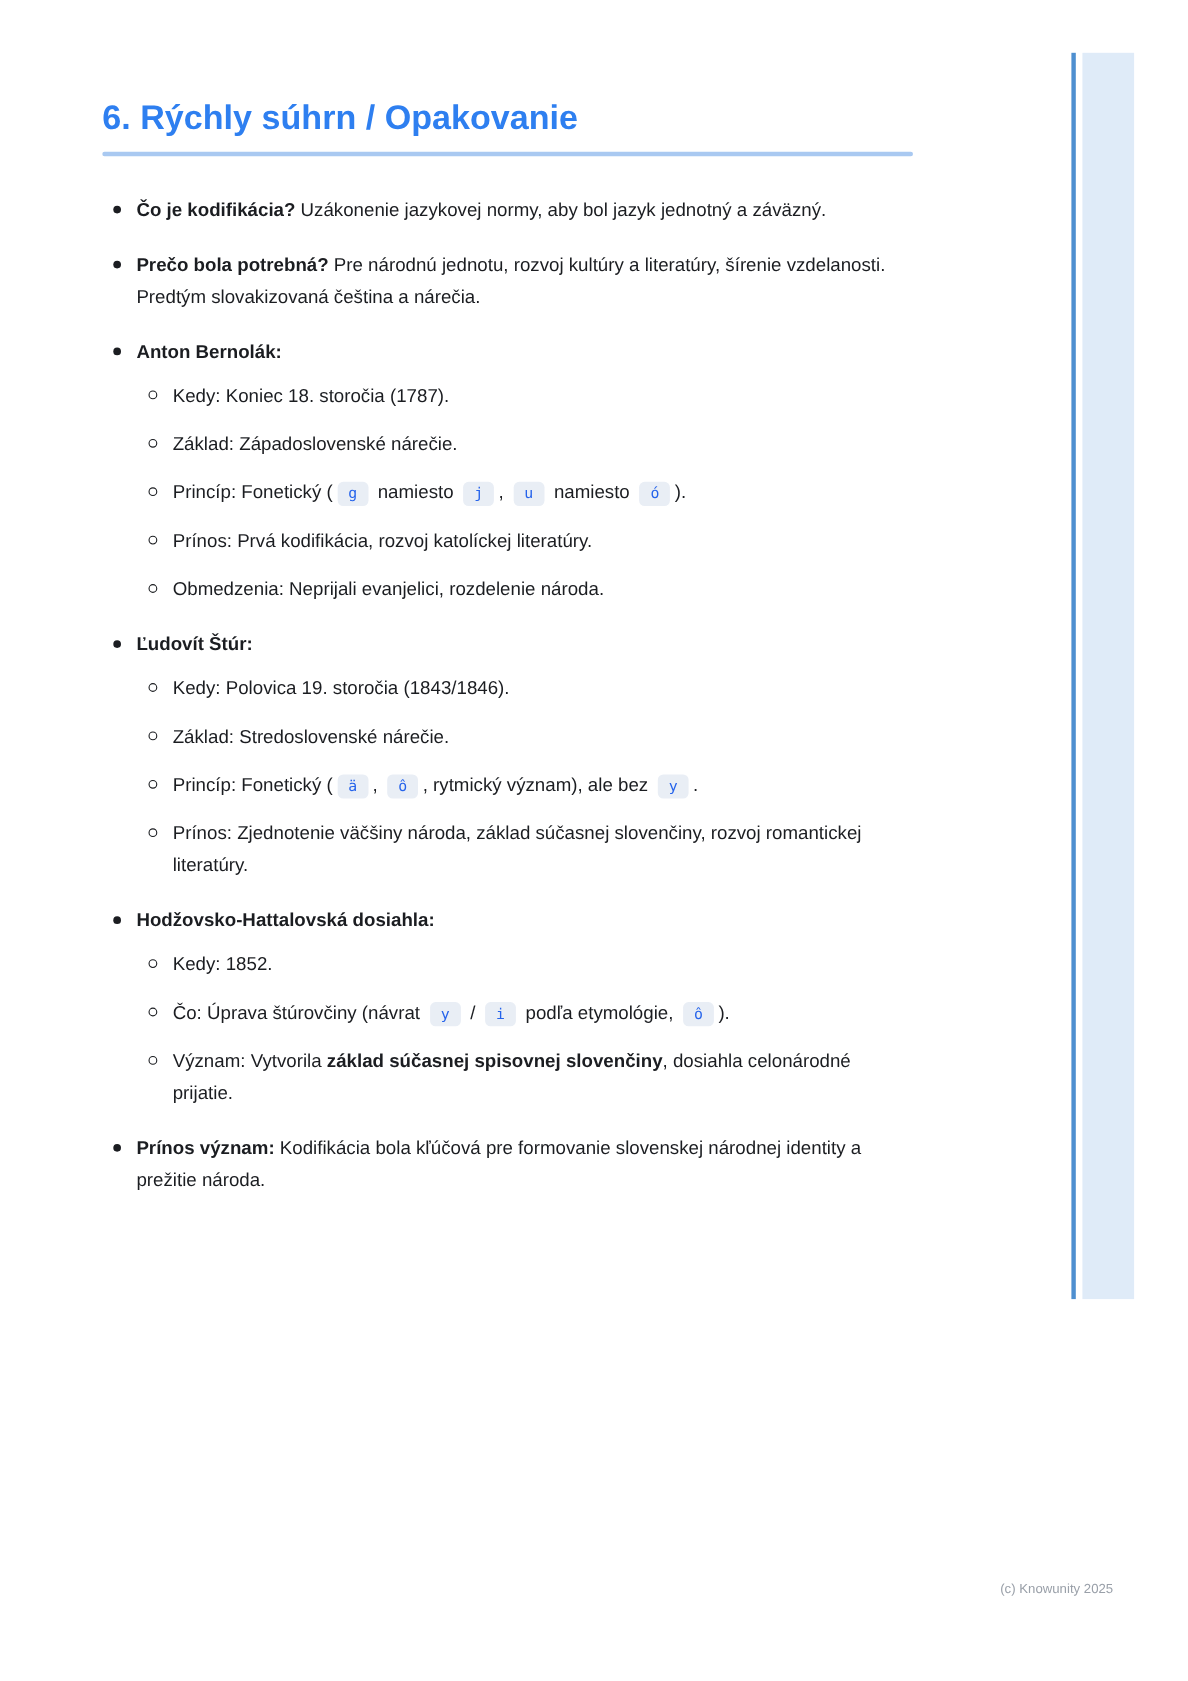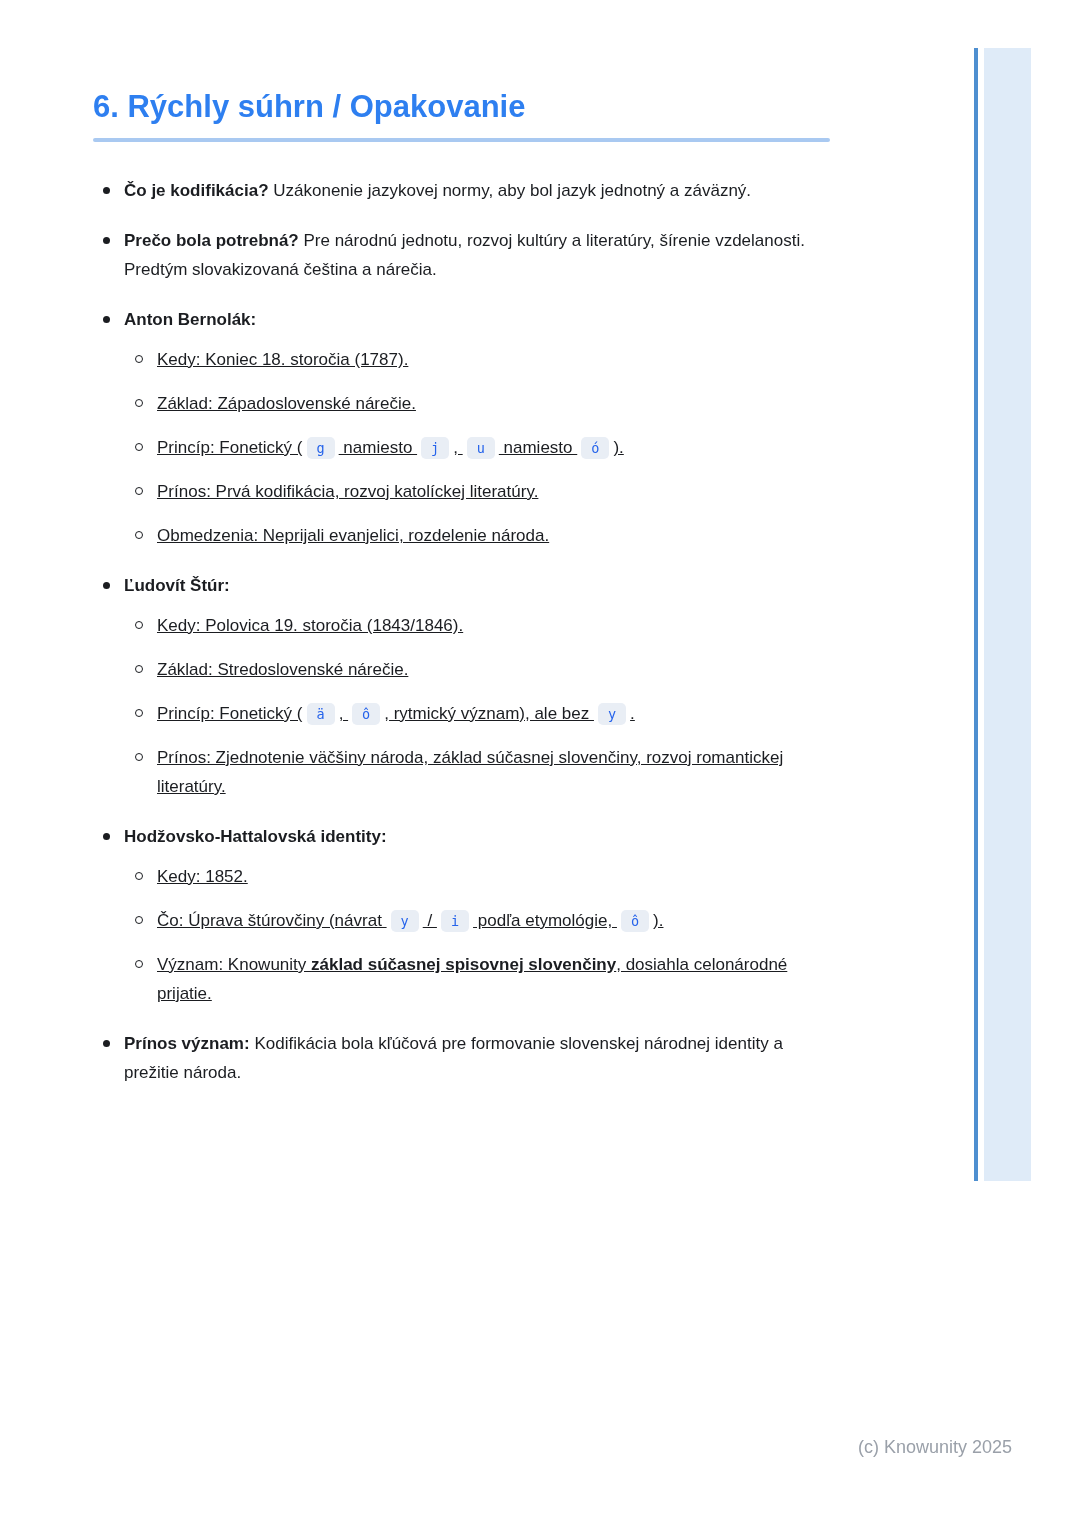--- a/index.html
+++ b/index.html
@@ -14,36 +14,36 @@
   .content { position:absolute; left:93px; top:52px; width:737px;margin-top:36px; }
   .title { font-size:31px; line-height:38px; font-weight:700; color:#2e7ff0; letter-spacing:0; }
   .divider { height:4px; background:#a9c9f1; margin-top:12px; border-radius:2px; }
   .list { list-style:none; margin-top:34px; }
   .list > li { position:relative; padding-left:31px; margin-bottom:21px; font-size:17px; line-height:29px; }
   .list > li::before {
     content:""; position:absolute; left:10px; top:11px;
     width:7px; height:7px; border-radius:50%; background:#1b1d21;
   }
   .sublist { list-style:none; margin-top:11px; }
-  .sublist > li { position:relative; padding-left:33px; margin-bottom:15px;text-decoration:underline; }
+  .sublist > li { position:relative; padding-left:33px; margin-bottom:15px; }
   .sublist > li:last-child { margin-bottom:0; }
   .sublist > li::before {
     content:""; position:absolute; left:11px; top:10px;
     width:6px; height:6px; border-radius:50%;
     border:1.6px solid #1b1d21; background:transparent;
   }
   .b { font-weight:700; }
   .badge {
     display:inline-block;
     font-family:"DejaVu Sans Mono",monospace;
     font-size:13.5px; line-height:22px;
     color:#2563eb; background:#e9eef5;
     border-radius:5px; padding:0 10px; margin:0 4px;
   }
-  .footer { position:absolute; top:1437px; right:68px; font-size:18px; color:#9aa0a9; }
+  .footer { position:absolute; top:1437px; right:68px; font-size:12px; color:#9aa0a9; }
   .side-line { position:absolute; left:974px; top:48px; width:4px; height:1133px; background:#4e8fd0; }
   .side-panel { position:absolute; left:984px; top:48px; width:47px; height:1133px; background:#dfebf8; }
 </style>
 </head>
 <body>
 
 <div class="content">
   <h1 class="title">6. Rýchly súhrn / Opakovanie</h1>
   <div class="divider"></div>
   <ul class="list" id="bullet-list">
@@ -84,30 +84,30 @@
           </li>
           <li>
             <div class="line"><span>Princíp: Fonetický (</span><code class="badge">ä</code><span>, </span><code class="badge">ô</code><span>, rytmický význam), ale bez </span><code class="badge">y</code><span>.</span></div>
           </li>
           <li>
             <div class="line"><span>Prínos: Zjednotenie väčšiny národa, základ súčasnej slovenčiny, rozvoj romantickej literatúry.</span></div>
           </li>
         </ul>
       </li>
       <li>
-        <div class="line"><span class="b">Hodžovsko-Hattalovská identity:</span></div>
+        <div class="line"><span class="b">Hodžovsko-Hattalovská dosiahla:</span></div>
         <ul class="sublist">
           <li>
             <div class="line"><span>Kedy: 1852.</span></div>
           </li>
           <li>
             <div class="line"><span>Čo: Úprava štúrovčiny (návrat </span><code class="badge">y</code><span> / </span><code class="badge">i</code><span> podľa etymológie, </span><code class="badge">ô</code><span>).</span></div>
           </li>
           <li>
-            <div class="line"><span>Význam: Knowunity </span><span class="b">základ súčasnej spisovnej slovenčiny</span><span>, dosiahla celonárodné prijatie.</span></div>
+            <div class="line"><span>Význam: Vytvorila </span><span class="b">základ súčasnej spisovnej slovenčiny</span><span>, dosiahla celonárodné prijatie.</span></div>
           </li>
         </ul>
       </li>
       <li>
         <div class="line"><span class="b">Prínos význam:</span><span> Kodifikácia bola kľúčová pre formovanie slovenskej národnej identity a prežitie národa.</span></div>
       </li>
     </ul>
 </div>
 
 <div class="side-line"></div>

